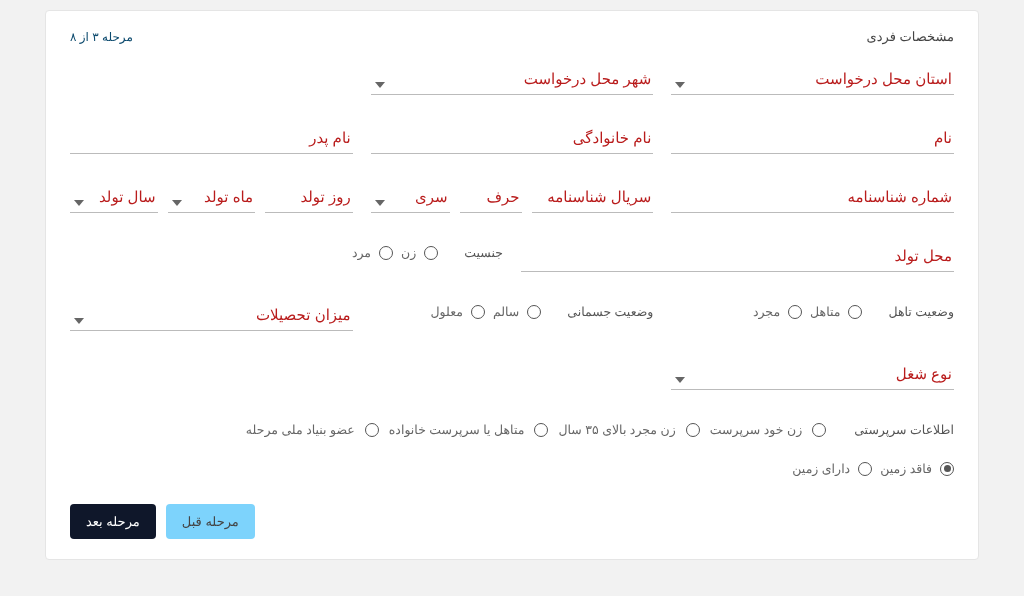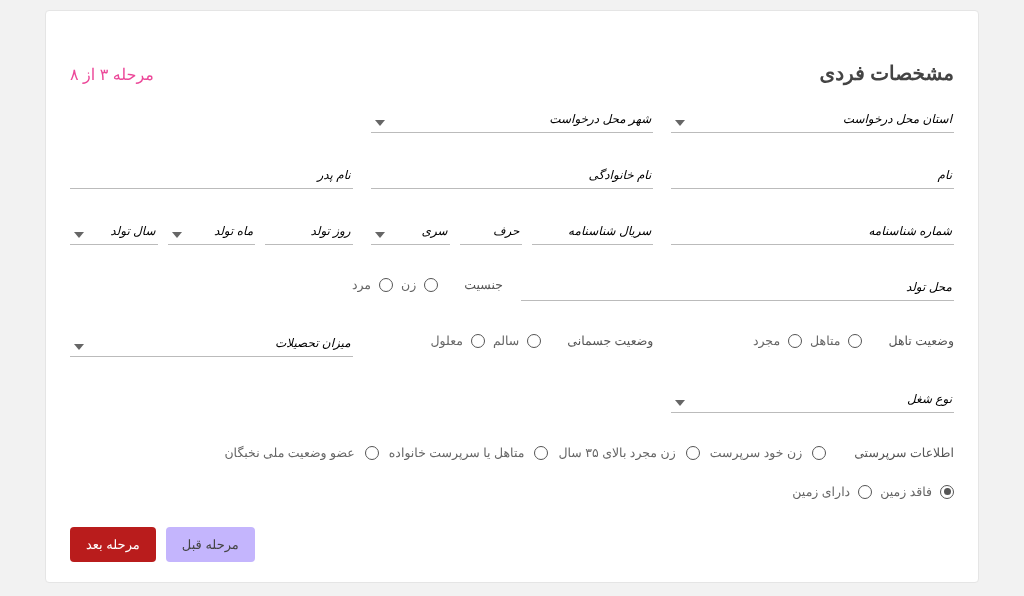--- a/index.html
+++ b/index.html
@@ -19,34 +19,34 @@
     border-radius: 4px;
     padding: 18px 24px 20px 24px;
     width: 100%;
   }
   .card-head {
     display: flex;
     justify-content: space-between;
     align-items: baseline;
     margin-bottom: 22px;
   }
-  .card-title { font-size: 20px; font-weight: bold; color: #444; margin-top: 32px; }
-  .step-ind { font-size: 16px; color: #ec4899; }
+  .card-title { font-size: 13px; font-weight: normal; color: #444; }
+  .step-ind { font-size: 12px; color: #0c4a6e; }
   .row { display: flex; gap: 18px; margin-bottom: 30px; }
   .col { flex: 1; min-width: 0; }
   .field {
     border: none;
     border-bottom: 1px solid #bbb;
     display: flex;
     align-items: flex-end;
     padding: 4px 2px 6px 0;
     position: relative;
     min-height: 26px;
   }
-  .field .label { color: #000000; font-size: 12px; flex: 1; font-style: italic; }
+  .field .label { color: #b91c1c; font-size: 15px; flex: 1; }
   .select-field { cursor: pointer; }
   .caret {
     width: 0; height: 0;
     border-left: 5px solid transparent;
     border-right: 5px solid transparent;
     border-top: 6px solid #666;
     margin-left: 4px;
   }
   .inline-group {
     display: flex;
@@ -69,22 +69,22 @@
     content: ""; width: 7px; height: 7px;
     background: #555; border-radius: 50%;
   }
   .multi { display: flex; gap: 10px; }
   .multi .field { flex: 1; }
   .btn-row { display: flex; gap: 10px; margin-top: 28px; justify-content: flex-end; }
   .btn {
     padding: 10px 16px; border-radius: 4px; border: none;
     font-size: 13px; cursor: pointer; font-family: inherit;
   }
-  .btn-prev { background: #c4b5fd; color: #444; }
-  .btn-next { background: #b91c1c; color: #fff; }
+  .btn-prev { background: #7dd3fc; color: #444; }
+  .btn-next { background: #0f172a; color: #fff; }
   .land-row { margin-bottom: 8px; margin-top:4px;}
 </style>
 </head>
 <body>
 
 <div class="card">
   <div class="card-head">
     <div class="card-title">مشخصات فردی</div>
     <div class="step-ind">مرحله ۳ از ۸</div>
   </div>
@@ -218,21 +218,21 @@
   <div class="row" style="margin-bottom:22px">
     <div class="inline-group" style="gap:10px">
       <span class="glabel">اطلاعات سرپرستی</span>
       <span class="radio"></span>
       <span>زن خود سرپرست</span>
       <span class="radio"></span>
       <span>زن مجرد بالای ۳۵ سال</span>
       <span class="radio"></span>
       <span>متاهل یا سرپرست خانواده</span>
       <span class="radio"></span>
-      <span>عضو وضعیت ملی نخبگان</span>
+      <span>عضو بنیاد ملی مرحله</span>
     </div>
   </div>
 
   <div class="row land-row">
     <div class="inline-group">
       <span class="radio selected"></span>
       <span>فاقد زمین</span>
       <span class="radio"></span>
       <span>دارای زمین</span>
     </div>

